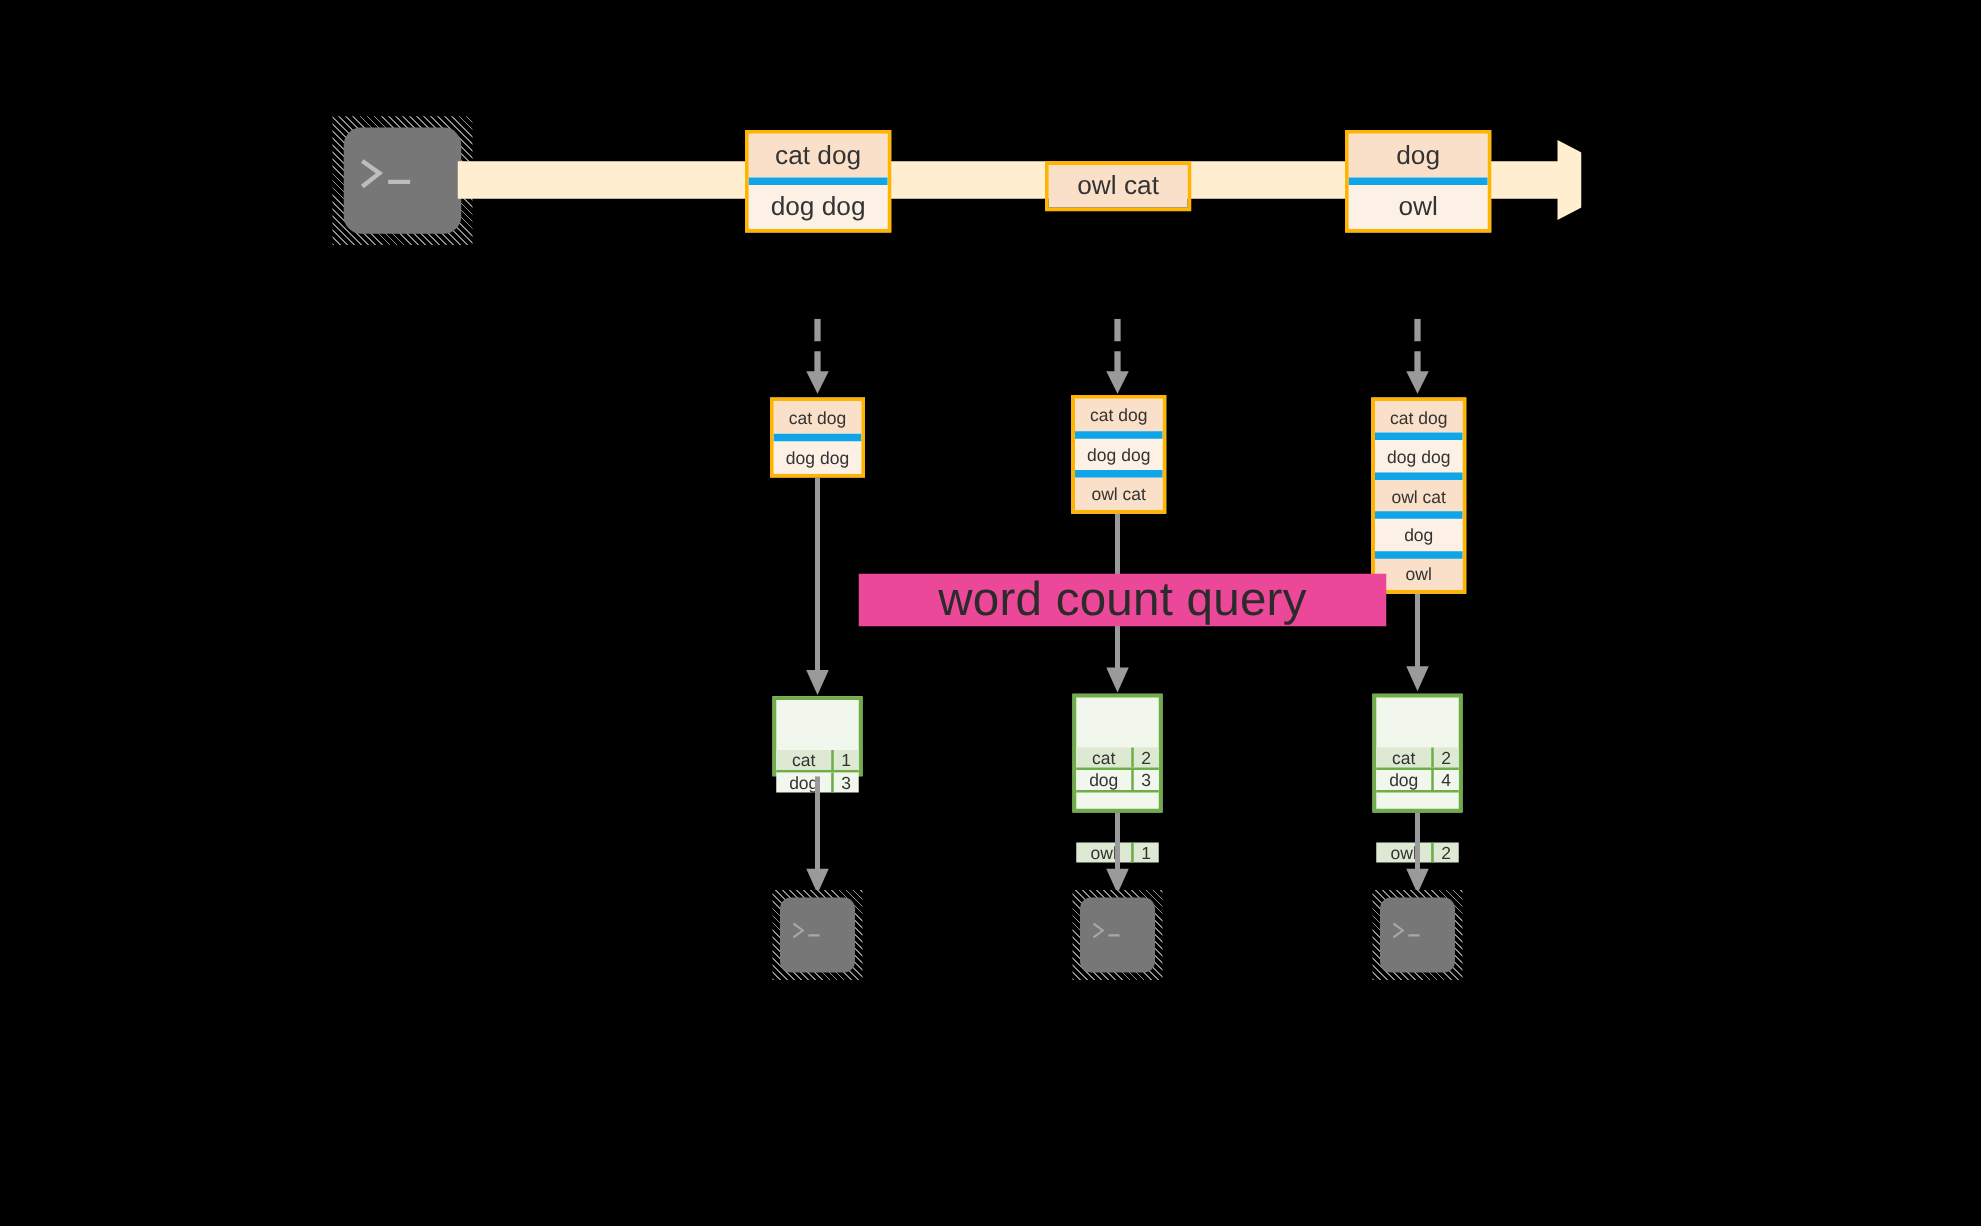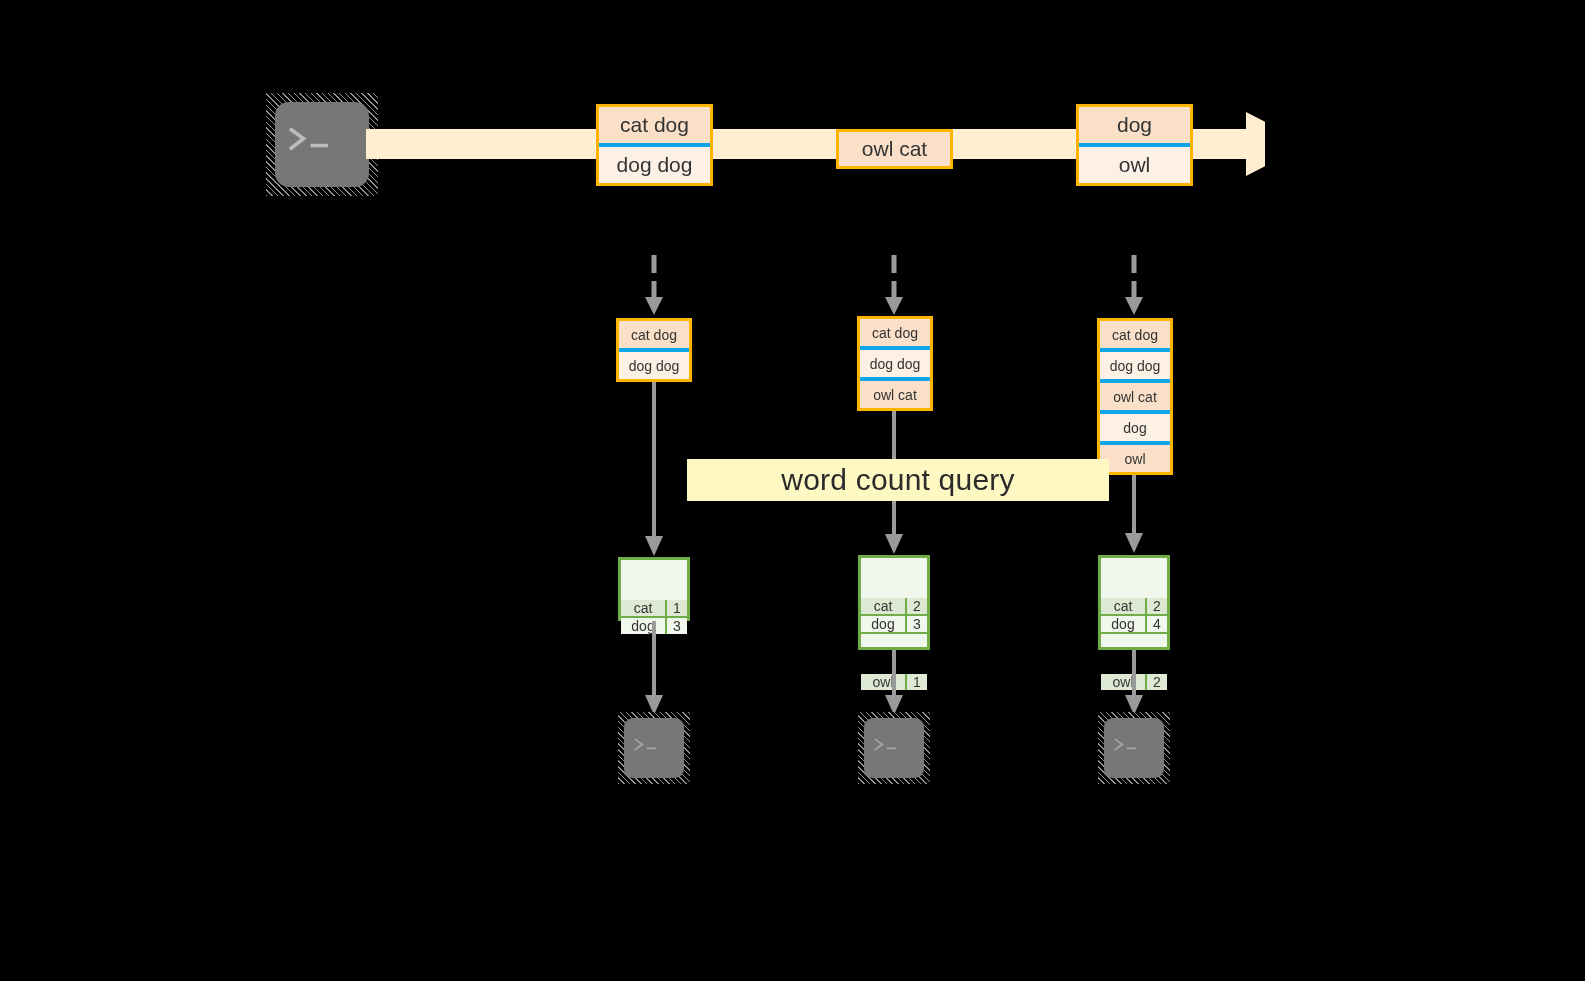--- a/index.html
+++ b/index.html
@@ -64,21 +64,21 @@
     box-sizing: border-box;
     flex: 1 1 0;
     display: flex;
     align-items: center;
     justify-content: center;
     color: #333333;
     white-space: nowrap;
     background: #fdf1e5;
   }
   .obox .orow.shade { background: #fae0c8; }
-  .obox .orow + .orow { border-top: 4px solid #0ea5e9; }
+  .obox .orow + .orow { border-top: 6px solid #0ea5e9; }
 
   
   .obox.big .orow { font-size: 21px; }
   
   .obox.stack .orow { font-size: 14px; }
 
   
   .gtable {
     position: absolute;
     box-sizing: border-box;
@@ -106,26 +106,26 @@
   .gtable .gcell.count { flex: 1 1 auto; border-left: 2px solid #6fad48; }
   .gtable .grow.shade .gcell { background: #dde9d2; margin-top: 40px; }
 
   
   .connector { position: absolute; }
 
   
   .wlabel {
     position: absolute;
     box-sizing: border-box;
-    background: #fef9c3;
+    background: #ec4899;
     display: flex;
     align-items: center;
     justify-content: center;
     color: #2b2b2b;
-    font-size: 30px;
+    font-size: 38px;
     letter-spacing: 0.2px;
     text-align: center;
   }
 </style>
 </head>
 <body>
 
 <div id="stage">
 
   <div class="terminal" style="left:266px; top:93px; width:112px; height:103px;">

